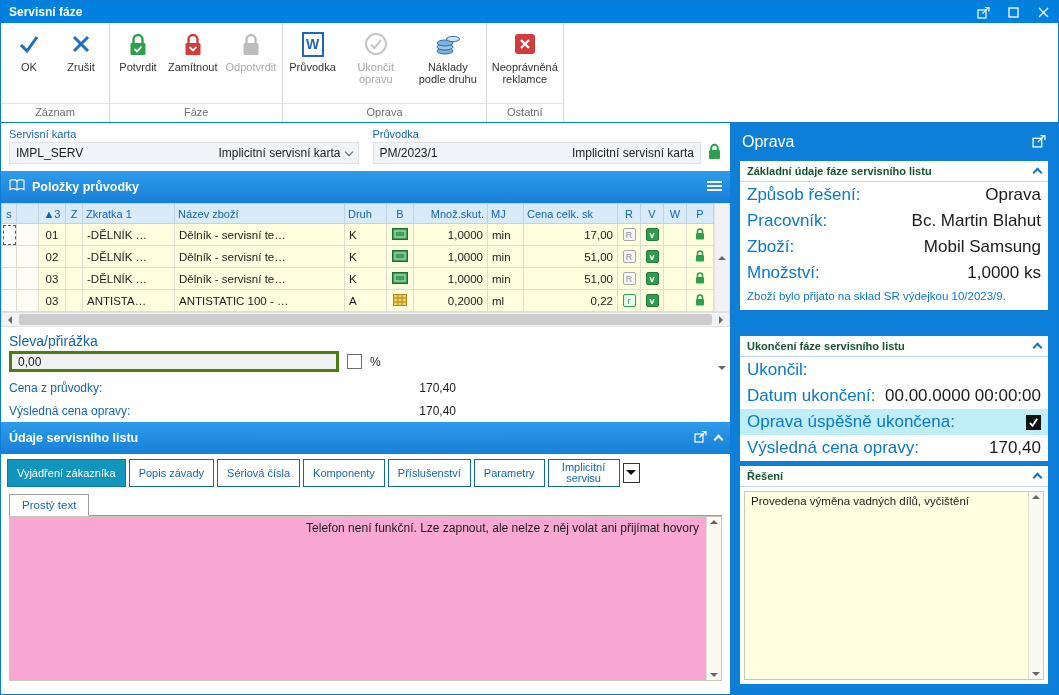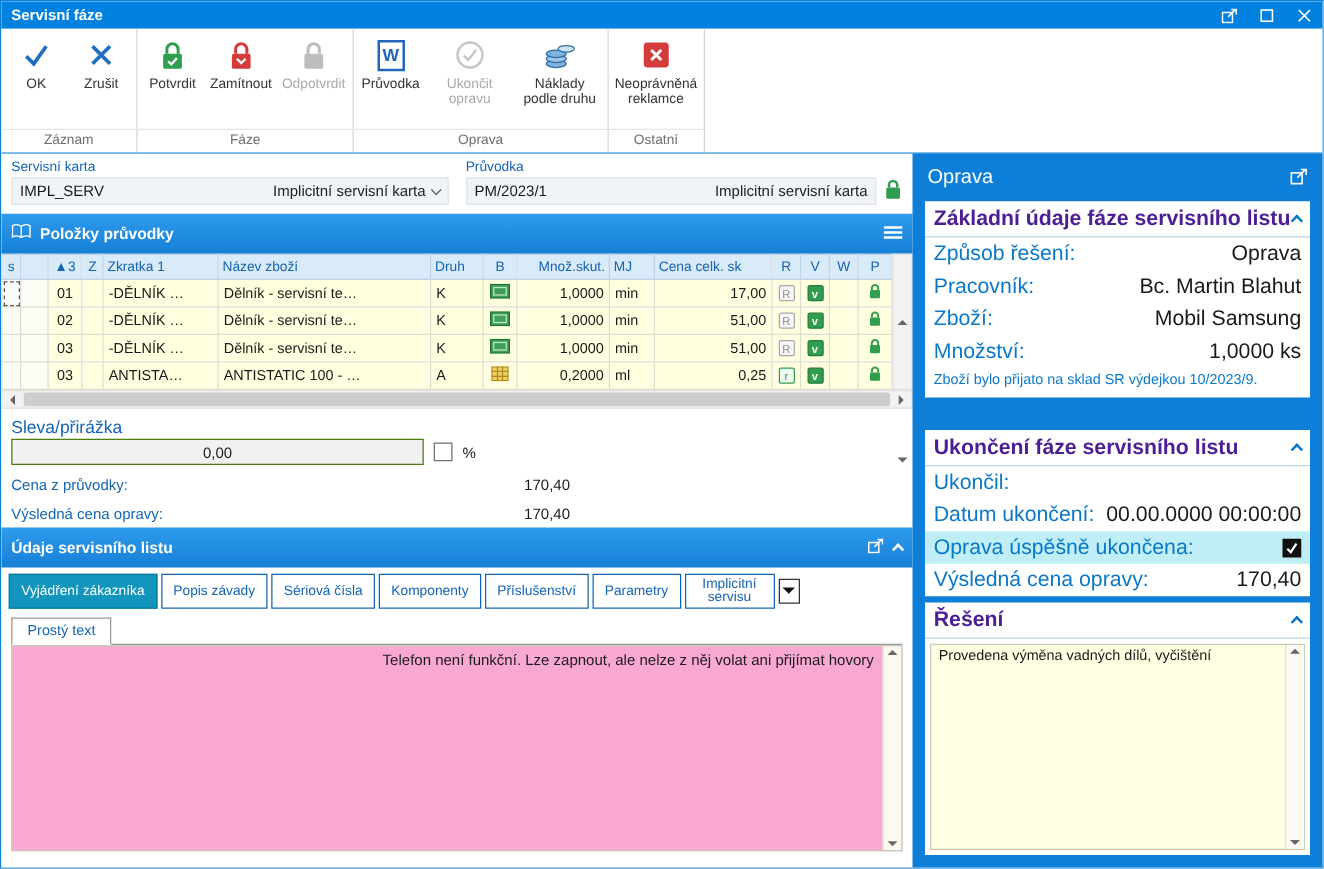--- a/index.html
+++ b/index.html
@@ -74,22 +74,22 @@
   .sb-btn { width:15px; height:100%; display:flex; align-items:center; justify-content:center; flex:0 0 auto; }
   .tri-up    { width:0; height:0; border:4px solid transparent; border-bottom-color:#666; margin-top:-3px; }
   .tri-down  { width:0; height:0; border:4px solid transparent; border-top-color:#666; margin-bottom:-3px; }
   .tri-left  { width:0; height:0; border:4px solid transparent; border-right-color:#666; margin-left:-3px; }
   .tri-right { width:0; height:0; border:4px solid transparent; border-left-color:#666; margin-right:-3px; }
 
   
   .sleva-area { padding:6px 8px 4px; flex:0 0 auto; }
   .sleva-label { color:#1464b4; font-size:14px; margin-bottom:2px; }
   .sleva-row { display:flex; align-items:center; gap:8px; }
-  .sleva-input { width:330px; height:21px; background:#f1f1f1; border:1px solid #4d7c0f; display:flex;
-                 align-items:center; justify-content:center; padding:0 6px; }
+  .sleva-input { width:330px; height:21px; background:#f1f1f1; border:3px solid #4d7c0f; display:flex;
+                 align-items:center; justify-content:flex-start; padding:0 6px; }
   .checkbox { width:15px; height:15px; background:#fff; border:1px solid #6f6f6f; }
   .total-row { display:flex; width:447px; margin-top:9px; font-size:12px; }
   .total-row .tlabel { color:#1464b4; }
   .total-row .tvalue { margin-left:auto; color:#1a1a1a; }
 
   
   .tabs-row { display:flex; align-items:stretch; gap:3px; padding:5px 6px 0; flex:0 0 auto; }
   .tab { border:1px solid #1464b4; background:#fff; color:#1464b4; font-size:11px; padding:4px 9px;
          display:flex; align-items:center; text-align:center; cursor:default; }
   .tab.active { background:#1295bc; color:#fff; border-color:#0d7a9b; }
@@ -107,21 +107,21 @@
   .note-text { flex:1; padding:4px 7px; font-size:12px; color:#1a1a1a; }
   .note-vscroll { width:15px; background:#fafaf2; border-left:1px solid #e0e0d2; display:flex;
                   flex-direction:column; align-items:center; justify-content:space-between; padding:2px 0; }
 
   
   .right-panel { width:328px; flex:0 0 auto; background:#0d7fd8; padding:8px 10px 10px; display:flex;
                  flex-direction:column; min-height:0; }
   .panel-title-row { display:flex; align-items:center; color:#fff; padding:2px 2px 10px; flex:0 0 auto; }
   .panel-title { font-size:16px; }
   .card { background:#fff; flex:0 0 auto; }
-  .card-header { display:flex; align-items:center; color:#4c1d95; font-weight:bold; font-size:17px;
+  .card-header { display:flex; align-items:center; color:#14532d; font-weight:bold; font-size:11px;
                  padding:4px 7px; border-bottom:1px solid #bcd8ee; }
   .chev-up-b { width:7px; height:7px; border-top:2px solid #0a78c8; border-right:2px solid #0a78c8;
                transform:rotate(-45deg); margin-top:3px; margin-left:auto; }
   .card-row { display:flex; align-items:center; padding:3px 7px; font-size:17px; min-height:21px; }
   .card-row .clabel { color:#0a78c8; }
   .card-row .cvalue { margin-left:auto; color:#1a1a1a; text-align:right; }
   .card-row.hl { background:#bfeef7; }
   .chk-black { width:15px; height:15px; background:#111; margin-left:auto; display:flex;
                align-items:center; justify-content:center; }
   .card-note { color:#0a78c8; padding:3px 7px 7px; font-size:11.5px; line-height:14px; }
@@ -429,21 +429,21 @@
               <td></td>
               <td>ANTISTA…</td>
               <td>ANTISTATIC 100 - …</td>
               <td>A</td>
               <td class="c"><svg width="14" height="12" viewBox="0 0 14 12">
                     <rect x="0.5" y="0.5" width="13" height="11" fill="#f0d060" stroke="#b08820"></rect>
                     <path d="M0 4 H14 M0 8 H14 M5 0 V12 M9 0 V12" stroke="#b08820" stroke-width="1"></path>
                   </svg></td>
               <td class="r">0,2000</td>
               <td>ml</td>
-              <td class="r">0,25</td>
+              <td class="r">0,22</td>
               <td class="c"><span class="badge badge-green-line">r</span></td>
               <td class="c"><span class="badge badge-green-solid">v</span></td>
               <td class="c"></td>
               <td class="c"><svg width="12" height="14" viewBox="0 0 12 14">
                     <path d="M3.5 6 V4.5 a2.5 2.5 0 0 1 5 0 V6" fill="none" stroke="#2f9e4e" stroke-width="1.6"></path>
                     <rect x="2" y="6" width="8" height="6.5" rx="1" fill="#2f9e4e"></rect>
                   </svg></td>
             </tr>
           </tbody>
         </table>

